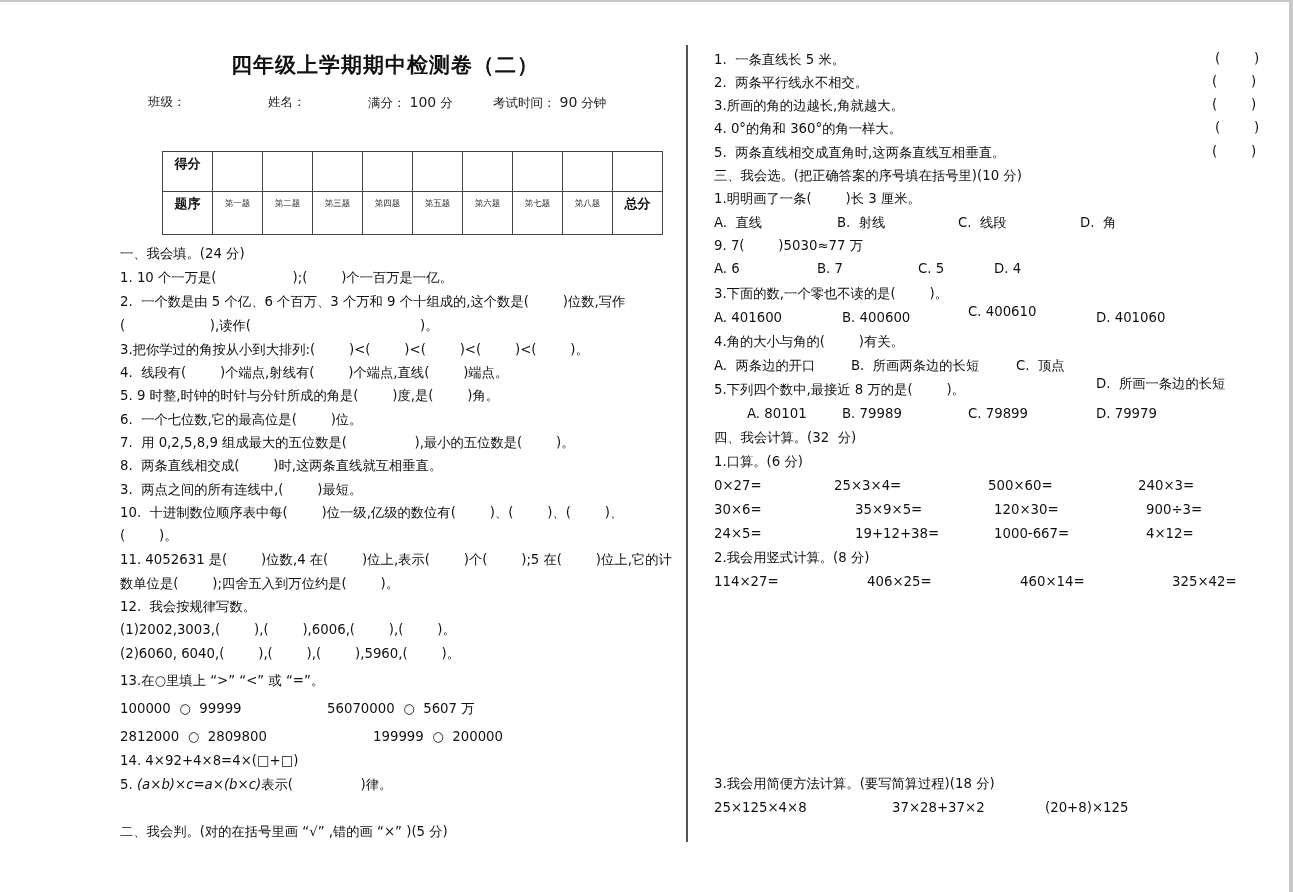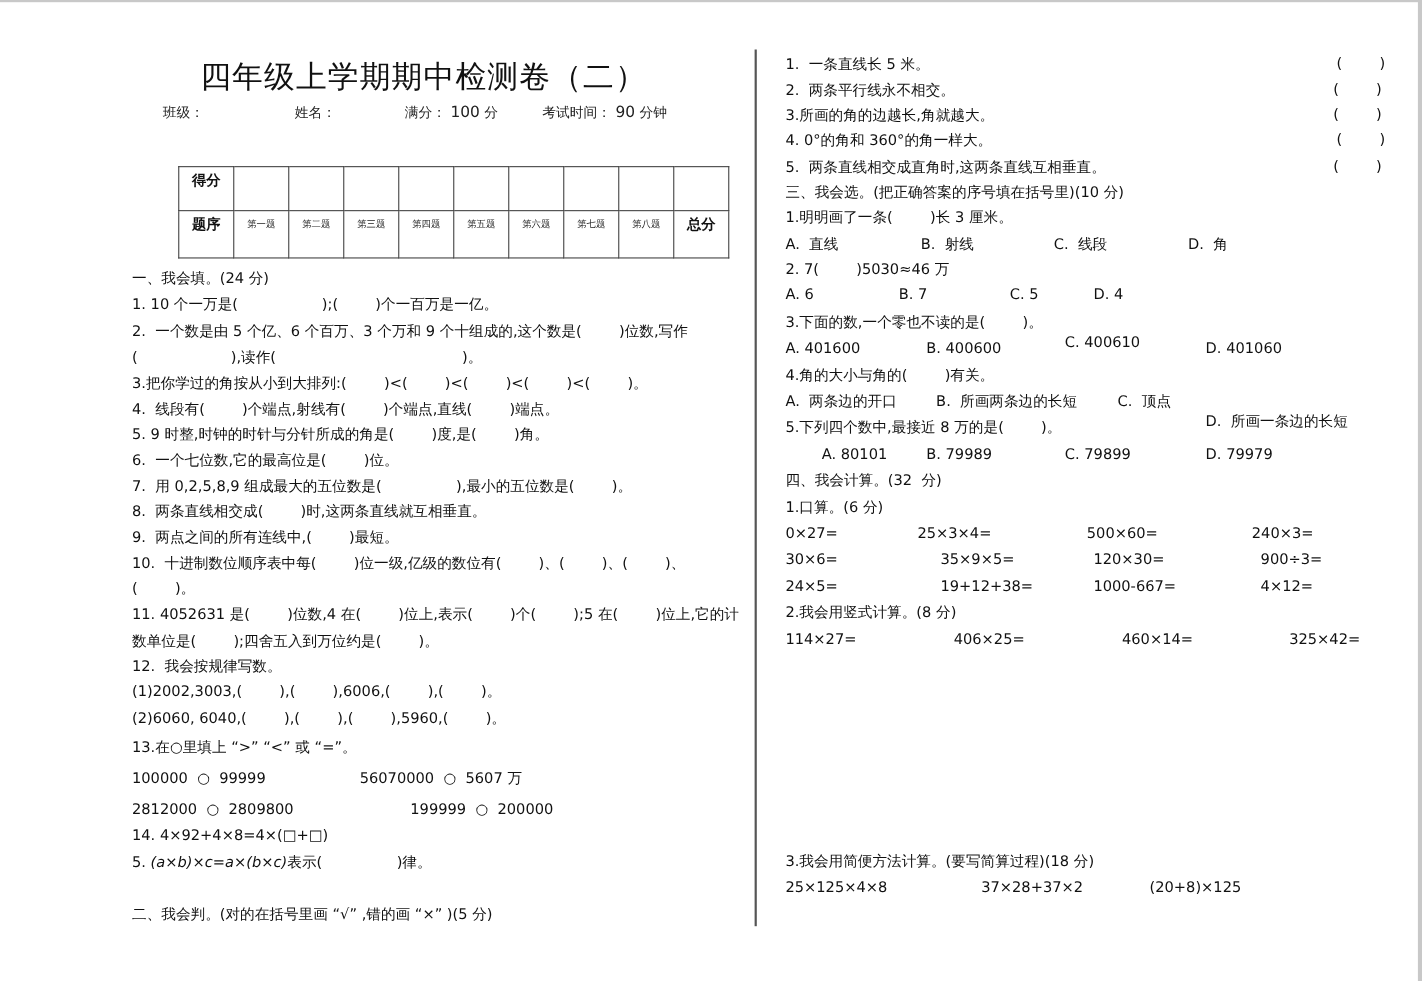--- a/index.html
+++ b/index.html
@@ -7,21 +7,21 @@
     width:1293px; height:892px; position:relative; overflow:hidden;
     background:#ffffff;
     font-family:"DejaVu Sans", "Liberation Sans", sans-serif;
     color:#111;
   }
   .top-edge { position:absolute; left:0; top:0; width:1293px; height:2px; background:#c8c8c8; }
   .right-edge { position:absolute; right:0; top:0; width:4px; height:892px; background:#c8c8c8; }
   .divider { position:absolute; left:686px; top:45px; width:2px; height:797px; background:#555; }
 
   .title { position:absolute; left:110px; width:550px; top:51px; text-align:center;
-    font-size:28px; letter-spacing:1px; color:#111; }
+    font-size:21px; letter-spacing:1px; color:#111;font-weight:bold; }
   .info { position:absolute; top:94px; font-family:"DejaVu Serif", serif; font-size:12.5px; color:#222; }
   .info .num { font-family:"DejaVu Sans", sans-serif; font-size:14px; }
 
   table.score { position:absolute; left:162px; top:151px; border-collapse:collapse; }
   table.score td { border:1.5px solid #444; width:49px; height:36px; vertical-align:top;
     text-align:center; padding:0; }
   table.score td.hdr { font-weight:bold; font-size:13px; padding-top:3px; }
   table.score td.q { font-family:"DejaVu Serif", serif; font-size:8.5px; padding-top:6px; color:#222; }
 
   .line { position:absolute; font-size:13.3px; white-space:pre; color:#111; line-height:18px; }
@@ -81,21 +81,21 @@
 <div class="line" style="left:120px;top:245px;">一、我会填。(24 分)</div>
 <div class="line" style="left:120px;top:269px;">1. 10 个一万是(                  );(        )个一百万是一亿。</div>
 <div class="line" style="left:120px;top:293px;">2.  一个数是由 5 个亿、6 个百万、3 个万和 9 个十组成的,这个数是(        )位数,写作</div>
 <div class="line" style="left:120px;top:317px;">(                    ),读作(                                        )。</div>
 <div class="line" style="left:120px;top:341px;">3.把你学过的角按从小到大排列:(        )&lt;(        )&lt;(        )&lt;(        )&lt;(        )。</div>
 <div class="line" style="left:120px;top:364px;">4.  线段有(        )个端点,射线有(        )个端点,直线(        )端点。</div>
 <div class="line" style="left:120px;top:387px;">5. 9 时整,时钟的时针与分针所成的角是(        )度,是(        )角。</div>
 <div class="line" style="left:120px;top:411px;">6.  一个七位数,它的最高位是(        )位。</div>
 <div class="line" style="left:120px;top:434px;">7.  用 0,2,5,8,9 组成最大的五位数是(                ),最小的五位数是(        )。</div>
 <div class="line" style="left:120px;top:457px;">8.  两条直线相交成(        )时,这两条直线就互相垂直。</div>
-<div class="line" style="left:120px;top:481px;">9.  两点之间的所有连线中,(        )最短。</div>
+<div class="line" style="left:120px;top:481px;">3.  两点之间的所有连线中,(        )最短。</div>
 <div class="line" style="left:120px;top:504px;">10.  十进制数位顺序表中每(        )位一级,亿级的数位有(        )、(        )、(        )、</div>
 <div class="line" style="left:120px;top:527px;">(        )。</div>
 <div class="line" style="left:120px;top:551px;">11. 4052631 是(        )位数,4 在(        )位上,表示(        )个(        );5 在(        )位上,它的计</div>
 <div class="line" style="left:120px;top:575px;">数单位是(        );四舍五入到万位约是(        )。</div>
 <div class="line" style="left:120px;top:598px;">12.  我会按规律写数。</div>
 <div class="line" style="left:120px;top:621px;">(1)2002,3003,(        ),(        ),6006,(        ),(        )。</div>
 <div class="line" style="left:120px;top:645px;">(2)6060, 6040,(        ),(        ),(        ),5960,(        )。</div>
 <div class="line" style="left:120px;top:672px;">13.在○里填上 “&gt;” “&lt;” 或 “=”。</div>
 
 <div class="line" style="left:120px;top:700px;">100000  ○  99999</div>
@@ -120,21 +120,21 @@
 <div class="paren" style="left:1212px;top:144px;">(        )</div>
 
 <div class="line" style="left:714px;top:167px;">三、我会选。(把正确答案的序号填在括号里)(10 分)</div>
 
 <div class="line" style="left:714px;top:190px;">1.明明画了一条(        )长 3 厘米。</div>
 <div class="line" style="left:714px;top:214px;">A.  直线</div>
 <div class="line" style="left:837px;top:214px;">B.  射线</div>
 <div class="line" style="left:958px;top:214px;">C.  线段</div>
 <div class="line" style="left:1080px;top:214px;">D.  角</div>
 
-<div class="line" style="left:714px;top:237px;">2. 7(        )5030≈46 万</div>
+<div class="line" style="left:714px;top:237px;">9. 7(        )5030≈77 万</div>
 <div class="line" style="left:714px;top:260px;">A. 6</div>
 <div class="line" style="left:817px;top:260px;">B. 7</div>
 <div class="line" style="left:918px;top:260px;">C. 5</div>
 <div class="line" style="left:994px;top:260px;">D. 4</div>
 
 <div class="line" style="left:714px;top:285px;">3.下面的数,一个零也不读的是(        )。</div>
 <div class="line" style="left:714px;top:309px;">A. 401600</div>
 <div class="line" style="left:842px;top:309px;">B. 400600</div>
 <div class="line" style="left:968px;top:303px;">C. 400610</div>
 <div class="line" style="left:1096px;top:309px;">D. 401060</div>

